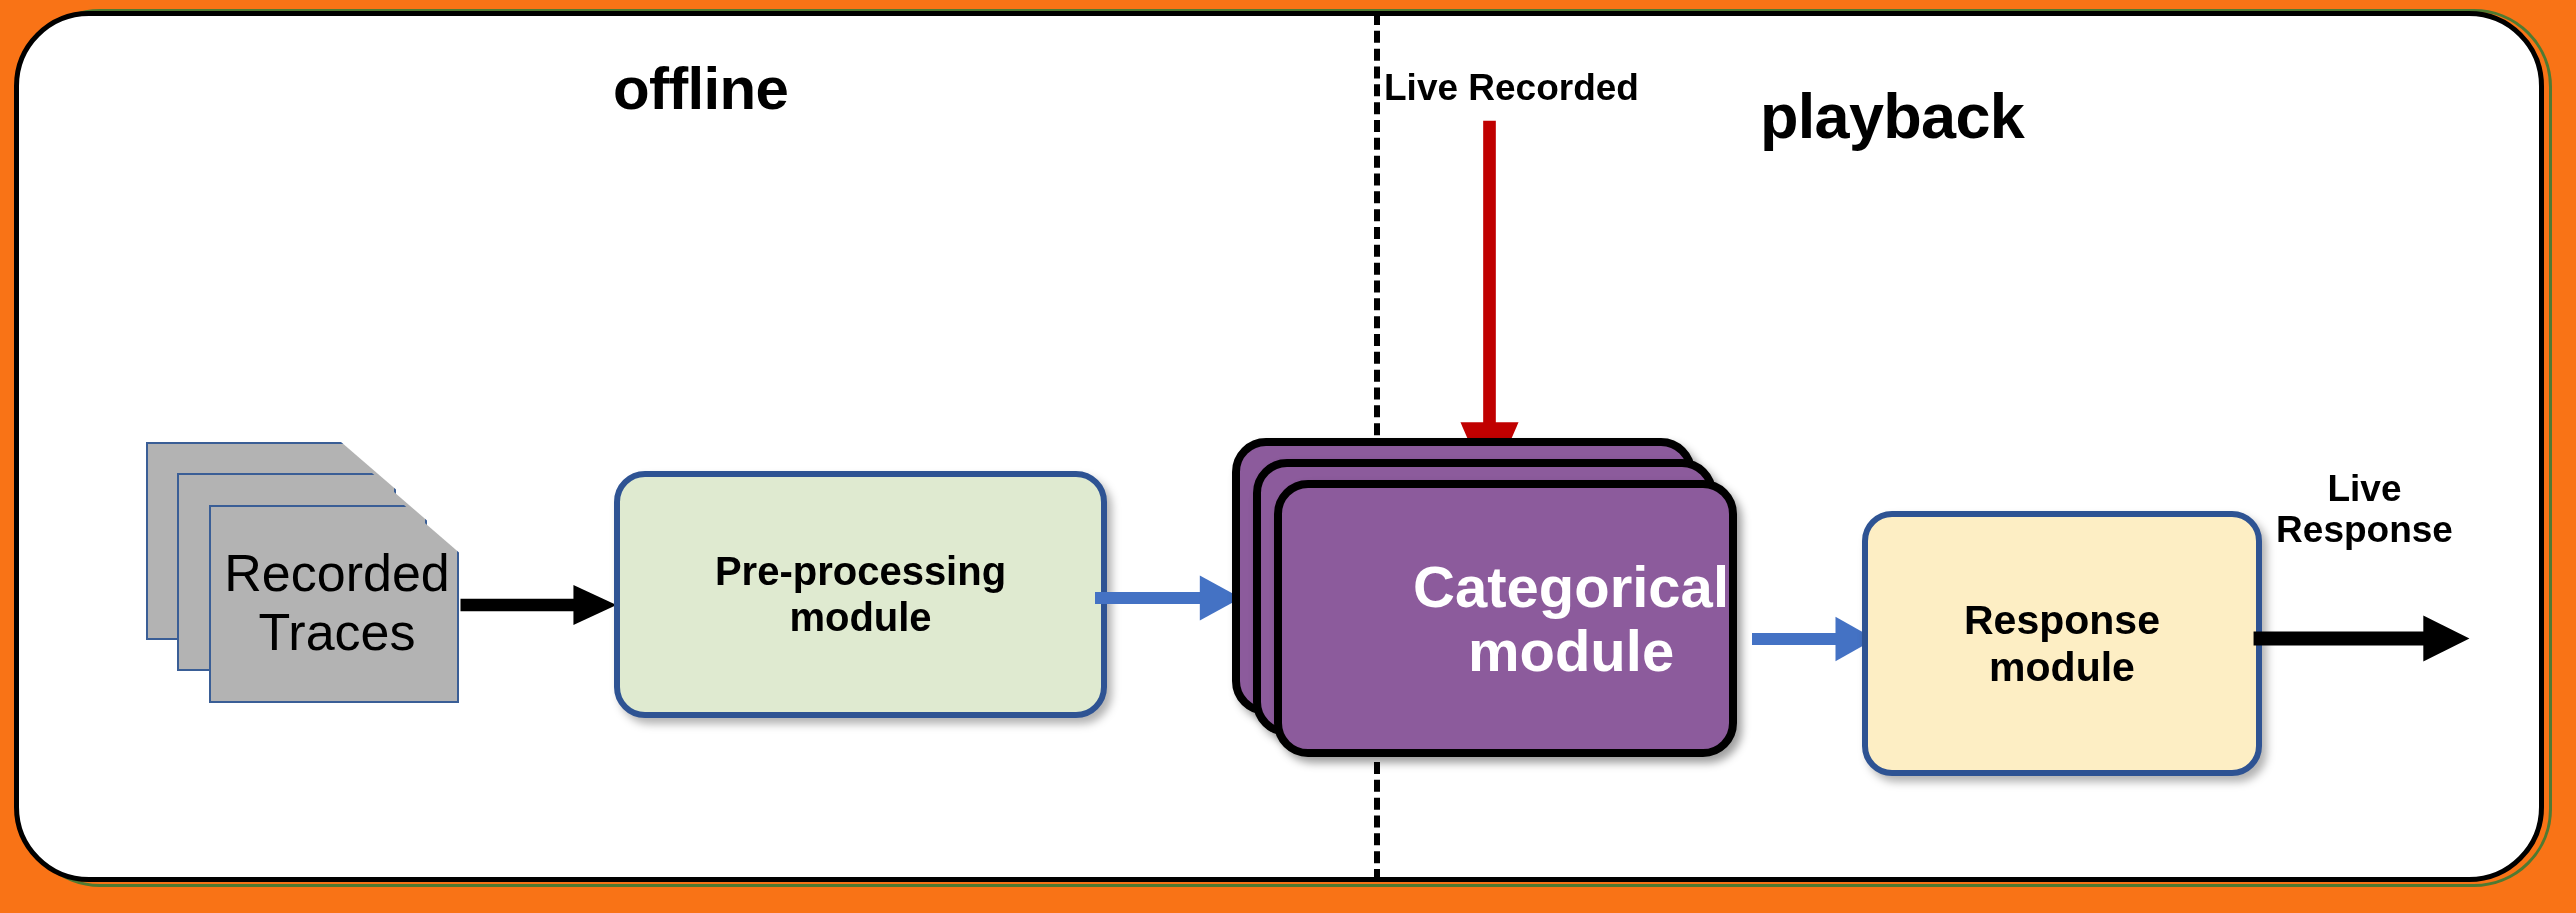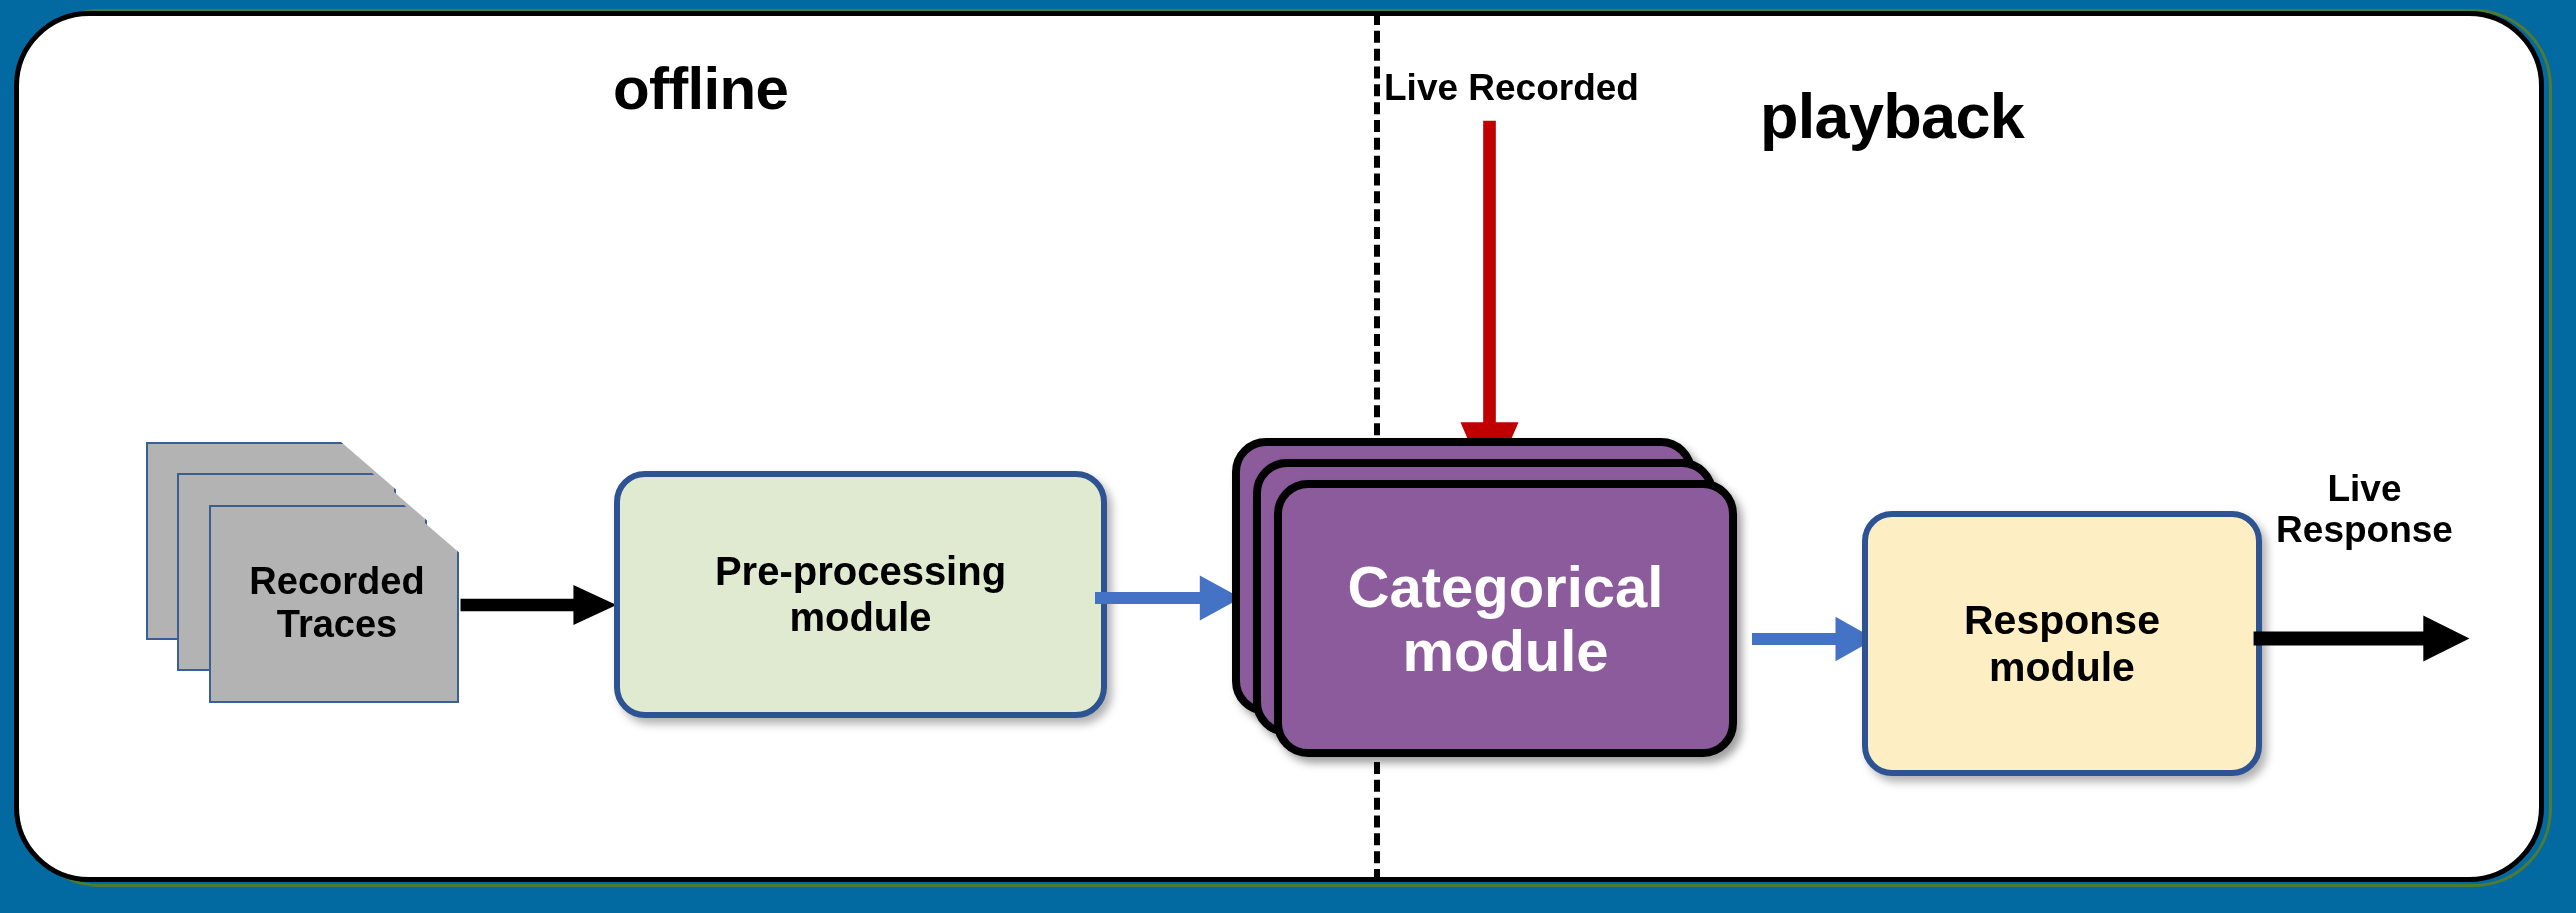--- a/index.html
+++ b/index.html
@@ -8,21 +8,21 @@
     padding: 0;
     background: #ffffff;
   }
   body {
     font-family: "Liberation Sans", sans-serif;
   }
   #canvas {
     position: relative;
     width: 2576px;
     height: 913px;
-    background: #0369a1;
+    background: #f97316;
     overflow: hidden;
   }
 
   
   #outer-accent {
     position: absolute;
     left: 22.4px;  top: 9px;
     width: 2530px; height: 878px;
     border: 3.7px solid #4f7a32;
     border-radius: 78px;
@@ -117,22 +117,22 @@
     -webkit-clip-path: polygon(0 0, 78% 0, 100% 24%, 100% 100%, 0 100%);
     clip-path: polygon(0 0, 78% 0, 100% 24%, 100% 100%, 0 100%);
   }
   #trace-card-back   { left: 0px;  top: 0px; }
   #trace-card-mid    { left: 31px; top: 31px; }
   #trace-card-front  {
     left: 63px; top: 63px;
     display: flex; align-items: center; justify-content: center;
   }
   #trace-card-front .trace-label {
-    font-size: 38px;
-    font-weight: bold;
+    font-size: 52px;
+    font-weight: normal;
     color: #000000;
     text-align: center;
     line-height: 1.12;
     padding-left: 6px;
     padding-bottom: 3px;
   }
 
   
   .module-box {
     position: absolute;
@@ -178,21 +178,21 @@
     background: #8c5b9c;
     border: 8.2px solid #000000;
     border-radius: 34px;
     box-sizing: border-box;
     filter: drop-shadow(5.2px 6px 4.5px rgba(0,0,0,0.38));
   }
   #cat-card-back { left: 0px;  top: 0px; }
   #cat-card-mid  { left: 21px; top: 21px; }
   #cat-card-front {
     left: 42px; top: 42px;
-    display: flex; align-items: center; justify-content: center;
+    display: flex; align-items: center; justify-content: flex-end;
   }
   #cat-card-front .cat-label {
     font-size: 58px;
     font-weight: bold;
     color: #ffffff;
     text-align: center;
     line-height: 1.1;
   }
 </style>
 </head>

